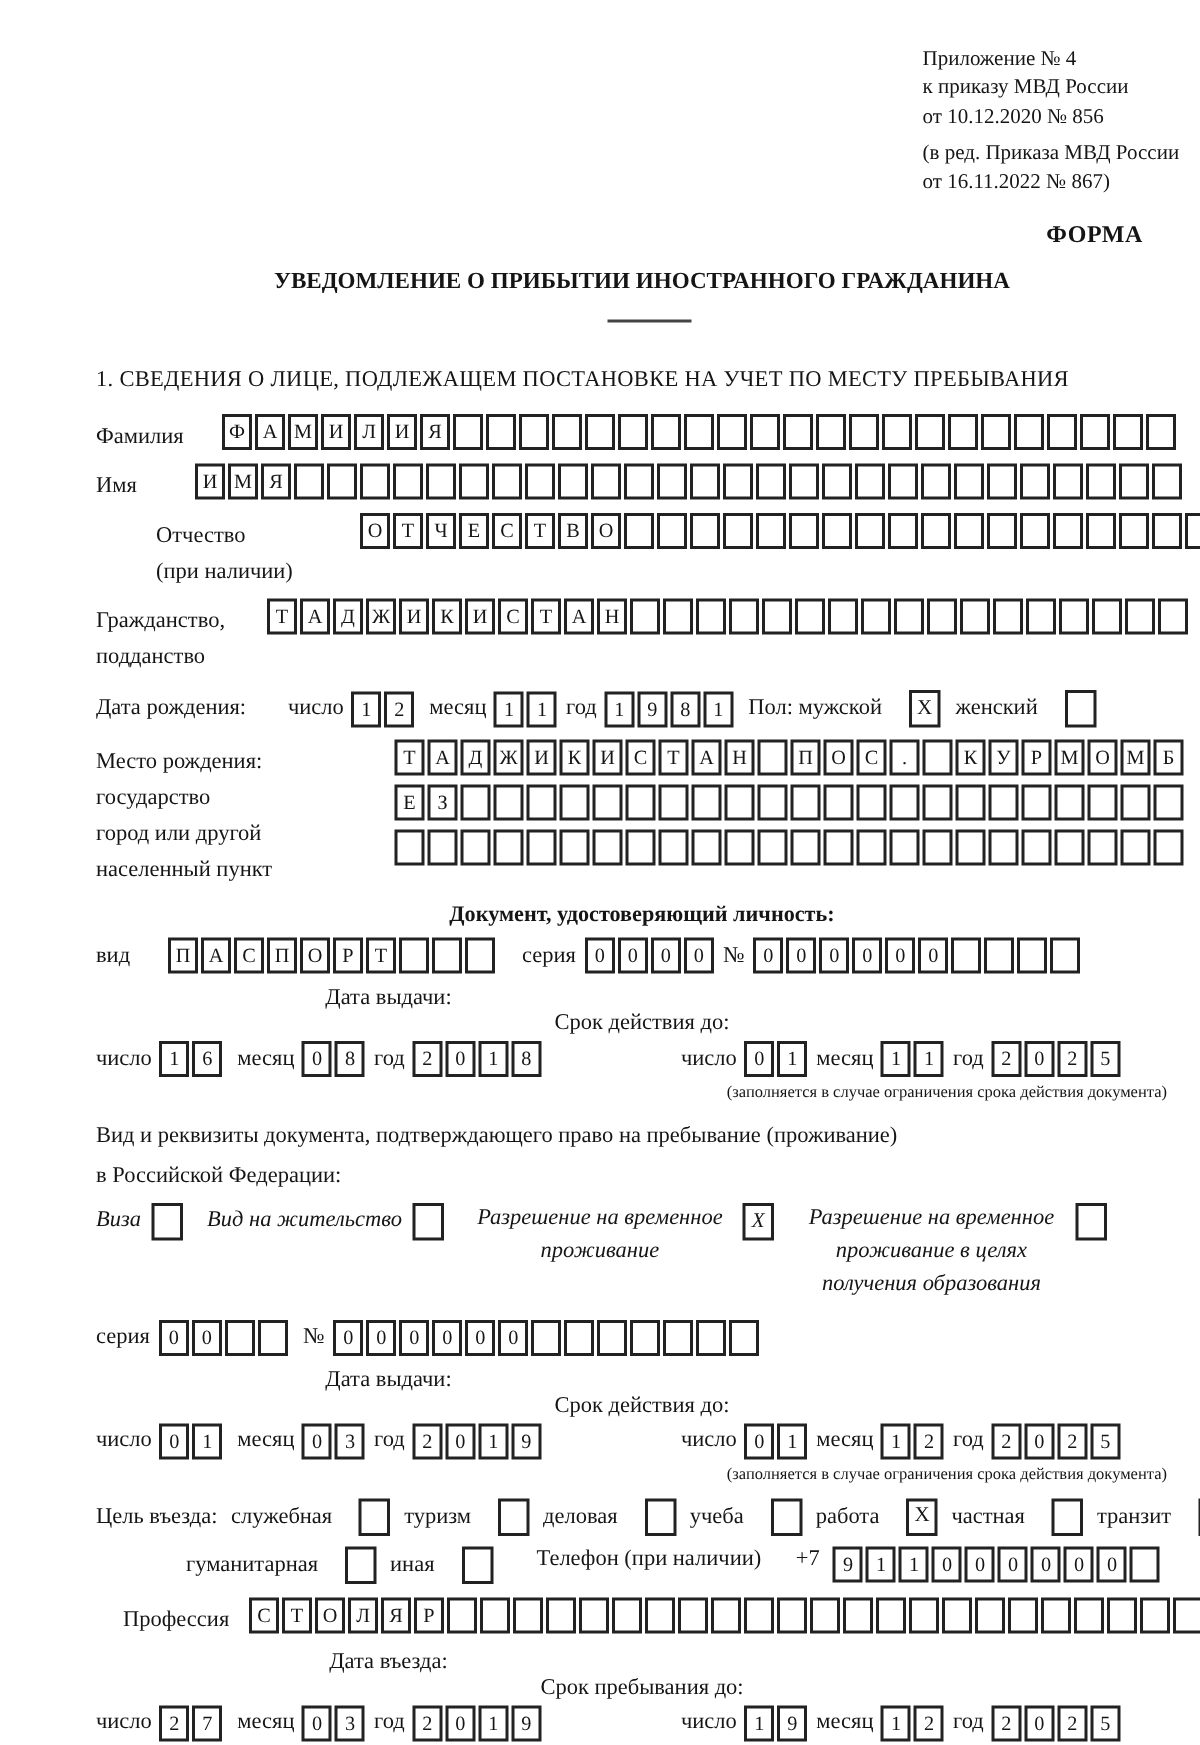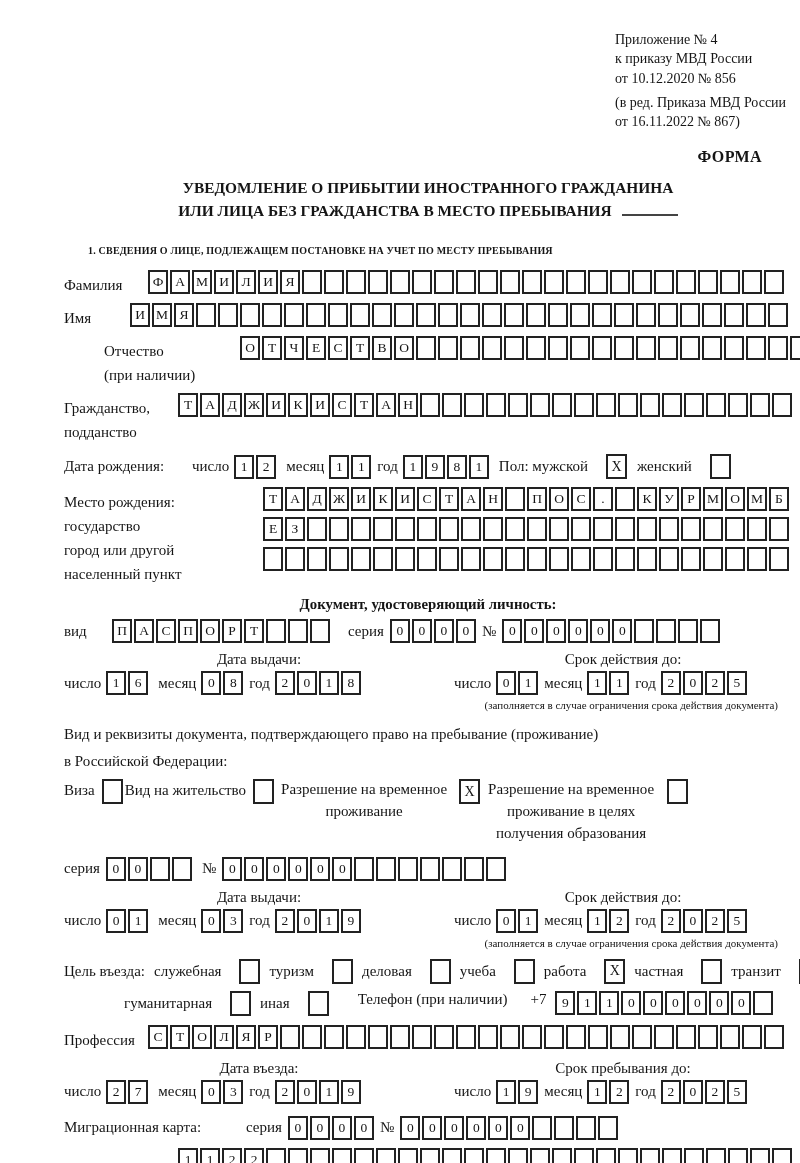--- a/index.html
+++ b/index.html
@@ -5,44 +5,44 @@
   * { box-sizing: border-box; margin: 0; padding: 0; }
   html,body { background:#fff; }
   body { width:800px; color:#151515; font-family:"Liberation Serif","DejaVu Serif",serif; font-size:15px; }
   .page { width:800px; min-height:1163px; padding:30px 8px 24px 64px; background:#fff; }
 
   .appendix { margin-left:551px; width:192px; font-size:14px; line-height:1.38; }
   .appendix-gap { height:5px; }
   .forma { text-align:right; padding-right:30px; font-weight:bold; font-size:16px; margin-top:16px; letter-spacing:.4px; }
   .title { text-align:center; font-weight:bold; font-size:15.4px; line-height:1.55; margin-top:10px; }
   .blank-line { display:inline-block; width:56px; height:13px; border-bottom:2px solid #444; margin-left:10px; }
-  .section-h { font-weight:bold; font-size:10px; margin-top:22px; letter-spacing:.2px;margin-left:24px; }
+  .section-h { font-weight:normal; font-size:15px; margin-top:22px; letter-spacing:.2px; }
 
   .frow { display:flex; align-items:flex-start; margin-top:6px; }
   .vcenter { align-items:center; }
   .flabel { flex:none; padding-top:3px; line-height:1.6; }
   .boxrow { display:flex; gap:2px; flex:none; }
   .boxcol { display:flex; flex-direction:column; gap:6px; }
   .cbox { flex:none; width:20px; height:24px; border:2px solid #222; display:flex; align-items:center; justify-content:center; font-size:13.5px; background:#fff; }
   .chk { flex:none; width:21px; height:25px; border:2px solid #222; display:inline-flex; align-items:center; justify-content:center; font-size:14px; background:#fff; }
   .dg { display:flex; align-items:center; gap:5px; flex:none; }
   .lab { flex:none; }
   .pair { display:flex; align-items:center; gap:18px; flex:none; }
   .pairtop { display:flex; align-items:flex-start; gap:7px; flex:none; }
   .center-label { text-align:center; line-height:1.45; }
   .doc-heading { text-align:center; font-weight:bold; margin-top:10px; font-size:14.8px; }
-  .date-heads { display:flex; margin-top:8px; }
+  .date-heads { display:flex; margin-top:8px;flex-direction:column; }
   .date-heads .dh-left { width:390px; text-align:center; }
   .date-heads .dh-right { flex:1; text-align:center; }
   .date-vals { display:flex; margin-top:3px; }
   .date-vals .dv-left { width:390px; display:flex; }
   .date-vals .dv-right { flex:1; display:flex; }
   .restrict-note { font-size:11px; text-align:right; padding-right:14px; margin-top:4px; }
   .intro { margin-top:10px; line-height:1.8; }
-  .permits { display:flex; align-items:flex-start; margin-top:4px; gap:2px; }
+  .permits { display:flex; align-items:flex-start; margin-top:4px; gap:16px;font-style:italic; }
   .purpose-row { display:flex; align-items:center; margin-top:10px; gap:9px; flex-wrap:nowrap; }
   .purpose-row2 { display:flex; margin-top:7px; gap:9px; padding-left:60px; }
   .ml18 { margin-left:18px; } .ml10 { margin-left:10px; } .ml6 { margin-left:6px; }
 </style>
 </head>
 <body>
 
 <div class="page">
 
   <div class="appendix">
@@ -51,21 +51,21 @@
     <div>от 10.12.2020 № 856</div>
     <div class="appendix-gap"></div>
     <div>(в ред. Приказа МВД России</div>
     <div>от 16.11.2022 № 867)</div>
   </div>
 
   <div class="forma">ФОРМА</div>
 
   <div class="title">
     <div>УВЕДОМЛЕНИЕ О ПРИБЫТИИ ИНОСТРАННОГО ГРАЖДАНИНА</div>
-    <div><span>ИЛИ ЛИЦА БЕЗ ГРАЖДАНСТВА В МЕСТО ПРЕБЫВАНИЯ</span><span class="blank-line"></span></div>
+    <div><span class="blank-line"></span></div>
   </div>
 
   <div class="section-h">1. СВЕДЕНИЯ О ЛИЦЕ, ПОДЛЕЖАЩЕМ ПОСТАНОВКЕ НА УЧЕТ ПО МЕСТУ ПРЕБЫВАНИЯ</div>
 
   <div class="frow" style="margin-top:14px;">
     <span class="flabel" style="width:84px;">Фамилия</span>
     <span class="boxrow">
         <span class="cbox">Ф</span>
         <span class="cbox">А</span>
         <span class="cbox">М</span>
@@ -585,21 +585,21 @@
         <span class="cbox">0</span>
         <span class="cbox">0</span>
         <span class="cbox">0</span>
         <span class="cbox">0</span>
         <span class="cbox">0</span>
         <span class="cbox"></span>
       </span>
   </div>
 
   <div class="frow" style="margin-top:9px;">
-    <span class="flabel" style="width:84px;">Профессия</span>
+    <span class="flabel" style="width:84px;margin-left:18px;">Профессия</span>
     <span class="boxrow">
         <span class="cbox">С</span>
         <span class="cbox">Т</span>
         <span class="cbox">О</span>
         <span class="cbox">Л</span>
         <span class="cbox">Я</span>
         <span class="cbox">Р</span>
         <span class="cbox"></span>
         <span class="cbox"></span>
         <span class="cbox"></span>

